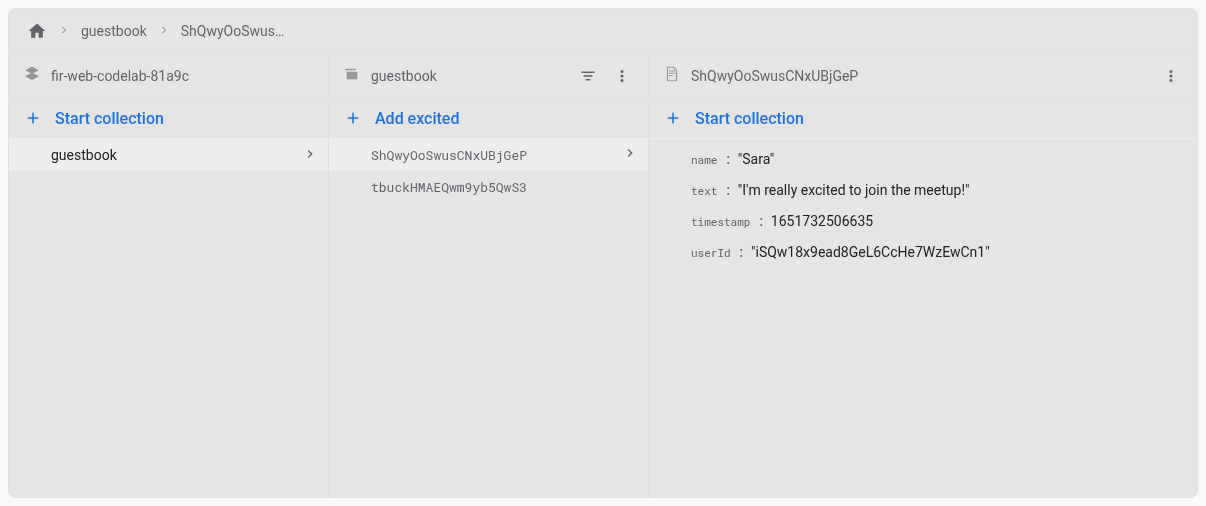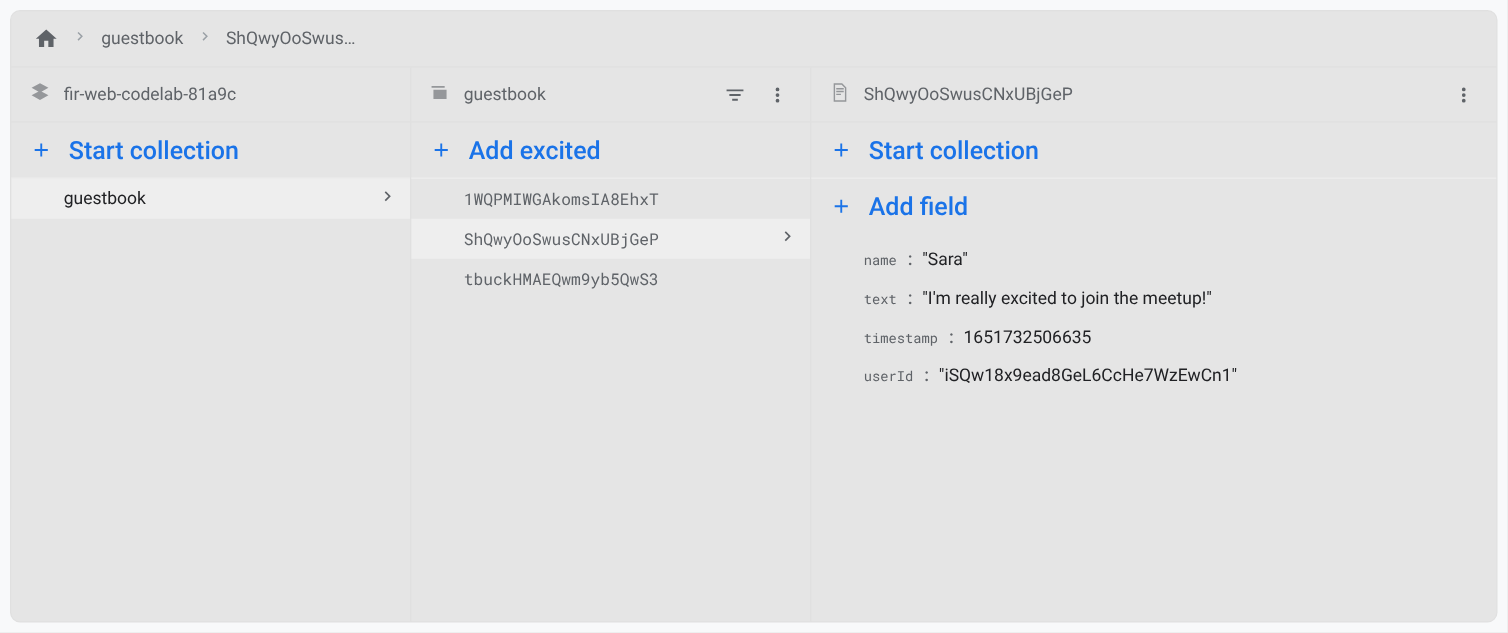--- a/index.html
+++ b/index.html
@@ -76,21 +76,21 @@
   }
   .action-row {
     display: flex;
     align-items: center;
     padding: 10px 14px;
     gap: 12px;
     color: #1a73e8;
     font-weight: 500;
     cursor: pointer;
     border-bottom: 1px solid #eee;
-    font-size: 20px;
+    font-size: 16px;
   }
   .action-row.noborder { border-bottom: none; }
   .action-row .plus {
     width: 20px; height: 20px;
     display:flex;align-items:center;justify-content:center;
   }
   .list {
     flex: 1;
     overflow: auto;
   }
@@ -212,23 +212,20 @@
       </div>
       <div class="action-row">
         <span class="plus">
           <svg width="18" height="18" viewBox="0 0 24 24">
               <path d="M19 13h-6v6h-2v-6H5v-2h6V5h2v6h6v2z"></path>
             </svg>
         </span>
         <span>Add excited</span>
       </div>
       <div class="list">
-        <div class="list-item">
-          <span>1WQPMIWGAkomsIA8EhxT</span>
-        </div>
         <div class="list-item selected">
           <span>ShQwyOoSwusCNxUBjGeP</span>
           <span class="chev">
             <svg width="16" height="16" viewBox="0 0 24 24">
                 <path d="M8.59 16.59 13.17 12 8.59 7.41 10 6l6 6-6 6z"></path>
               </svg>
           </span>
         </div>
         <div class="list-item">
           <span>tbuckHMAEQwm9yb5QwS3</span>
@@ -253,28 +250,20 @@
         </span>
       </div>
       <div class="action-row">
         <span class="plus">
           <svg width="18" height="18" viewBox="0 0 24 24">
               <path d="M19 13h-6v6h-2v-6H5v-2h6V5h2v6h6v2z"></path>
             </svg>
         </span>
         <span>Start collection</span>
       </div>
-      <div class="action-row noborder">
-        <span class="plus">
-          <svg width="18" height="18" viewBox="0 0 24 24">
-              <path d="M19 13h-6v6h-2v-6H5v-2h6V5h2v6h6v2z"></path>
-            </svg>
-        </span>
-        <span>Add field</span>
-      </div>
       <div class="fields">
         <div class="field-row">
           <span class="field-key">name</span>
             <span class="colon">:</span>
           <span class="field-val">"Sara"</span>
         </div>
         <div class="field-row">
           <span class="field-key">text</span>
             <span class="colon">:</span>
           <span class="field-val">"I'm really excited to join the meetup!"</span>

